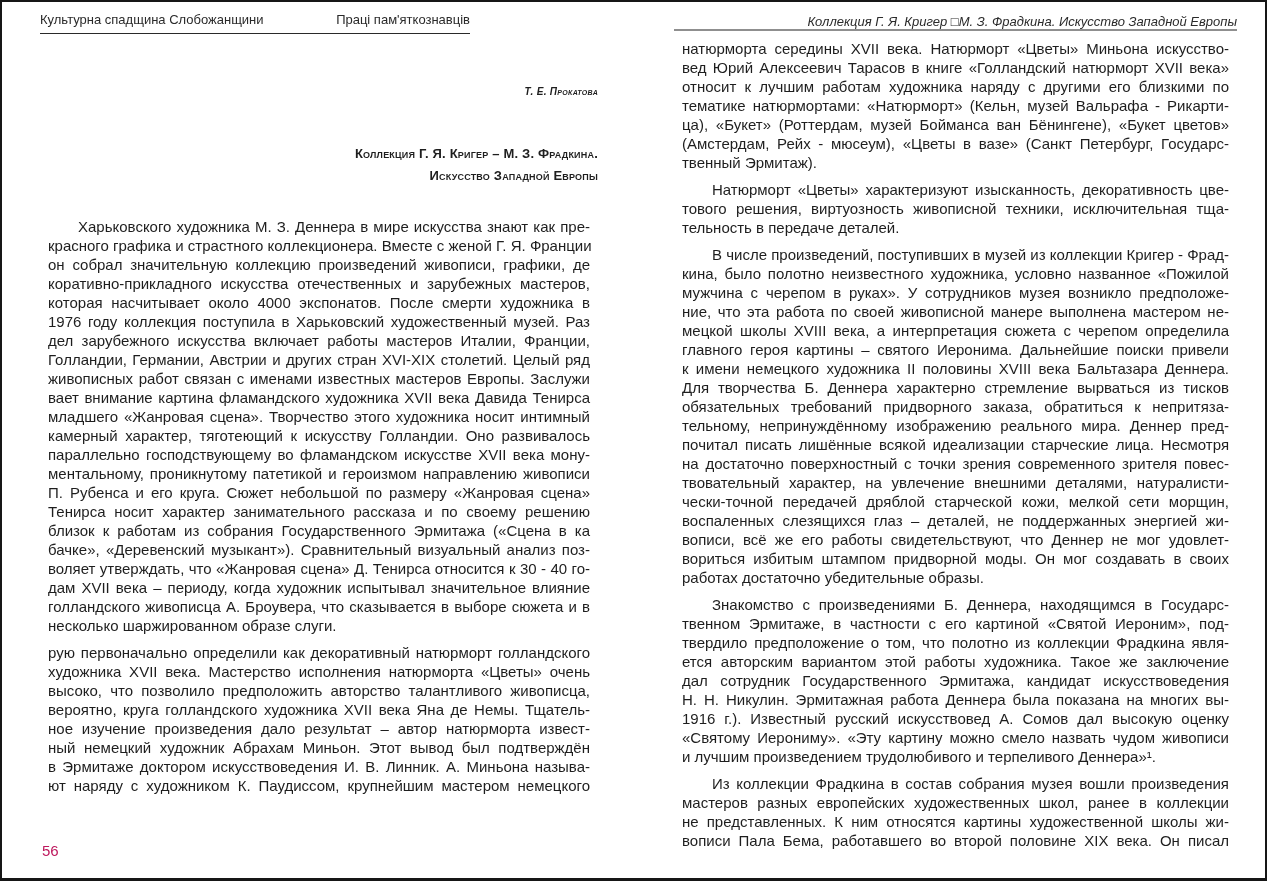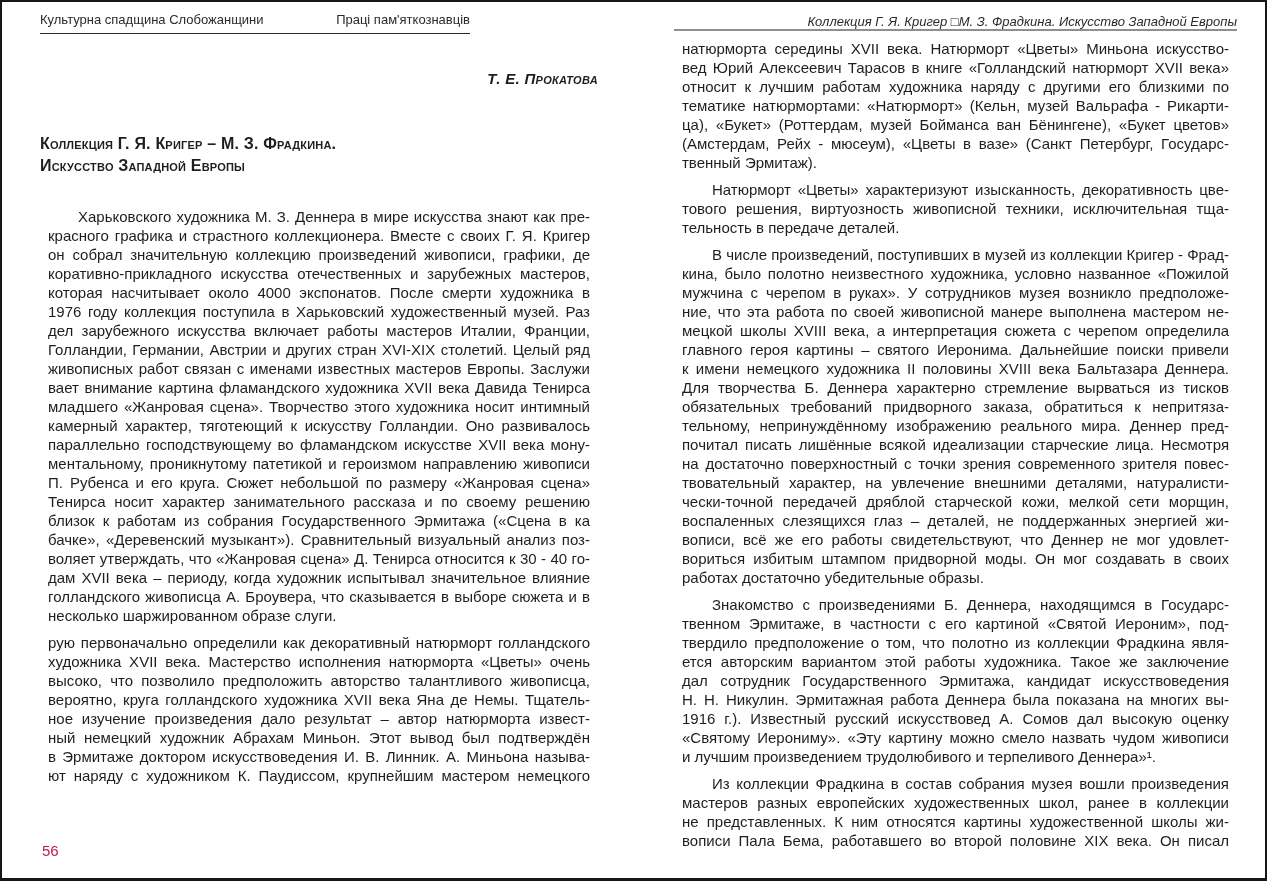--- a/index.html
+++ b/index.html
@@ -24,32 +24,32 @@
     font-size:13px;color:#2a2a2a;
     padding-bottom:6px;border-bottom:1.5px solid #2a2a2a;
   }
   .runhead-right{
     margin-top:12px;width:100%;
     text-align:right;
     font-style:italic;font-size:13px;color:#2a2a2a;
     border-bottom:2.5px solid #8f8f8f;
   }
   .author{
-    margin-top:36px;
+    margin-top:52px;
     text-align:right;
     font-weight:bold;font-style:italic;
     font-variant:small-caps;
-    font-size:15px;letter-spacing:.3px;
+    font-size:10px;letter-spacing:.3px;
   }
   .title{
     margin-top:46px;
-    text-align:left;
+    text-align:right;
     font-weight:bold;
     font-variant:small-caps;
-    font-size:16px;line-height:22px;
+    font-size:13px;line-height:22px;
     letter-spacing:.2px;
   }
   .body-text{font-size:15px;line-height:19px;}
   .body-left{margin-top:30px;}
   .body-right{margin-top:8px;}
   .para{margin:8px;}
   .line{
     text-align:justify;
     text-align-last:justify;
     white-space:nowrap;
@@ -72,21 +72,21 @@
     <span>Праці пам'яткознавців</span>
   </div>
   <div class="author">Т. Е. Прокатова</div>
   <div class="title">
       <div class="title-line">Коллекция Г. Я. Кригер – М. З. Фрадкина.</div>
       <div class="title-line">Искусство Западной Европы</div>
     </div>
   <div class="body-text body-left">
       <div class="para">
         <div class="line indent">Харьковского художника М. З. Деннера в мире искусства знают как пре-</div>
-        <div class="line">красного графика и страстного коллекционера. Вместе с своих Г. Я. Кригер</div>
+        <div class="line">красного графика и страстного коллекционера. Вместе с женой Г. Я. Франции</div>
         <div class="line">он собрал значительную коллекцию произведений живописи, графики, де</div>
         <div class="line">коративно-прикладного искусства отечественных и зарубежных мастеров,</div>
         <div class="line">которая насчитывает около 4000 экспонатов. После смерти художника в</div>
         <div class="line">1976 году коллекция поступила в Харьковский художественный музей. Раз</div>
         <div class="line">дел зарубежного искусства включает работы мастеров Италии, Франции,</div>
         <div class="line">Голландии, Германии, Австрии и других стран XVI-XIX столетий. Целый ряд</div>
         <div class="line">живописных работ связан с именами известных мастеров Европы. Заслужи</div>
         <div class="line">вает внимание картина фламандского художника XVII века Давида Тенирса</div>
         <div class="line">младшего «Жанровая сцена». Творчество этого художника носит интимный</div>
         <div class="line">камерный характер, тяготеющий к искусству Голландии. Оно развивалось</div>

